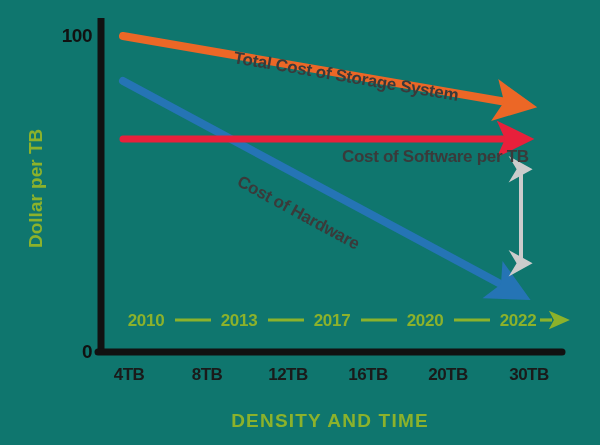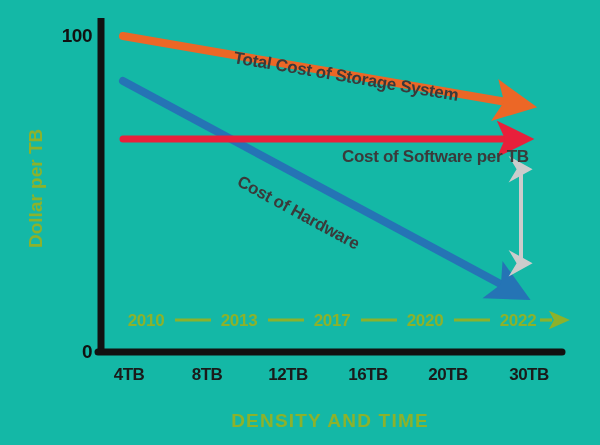--- a/index.html
+++ b/index.html
@@ -7,21 +7,21 @@
     padding: 0;
     background: #ffffff;
   }
   body {
     font-family: "Liberation Sans", sans-serif;
   }
   #chart-root {
     position: relative;
     width: 600px;
     height: 445px;
-    background: #14b8a6;
+    background: #0f766e;
     overflow: hidden;
   }
   #chart-svg {
     position: absolute;
     left: 0;
     top: 0;
     width: 600px;
     height: 445px;
   }
   .axis-tick-label {

